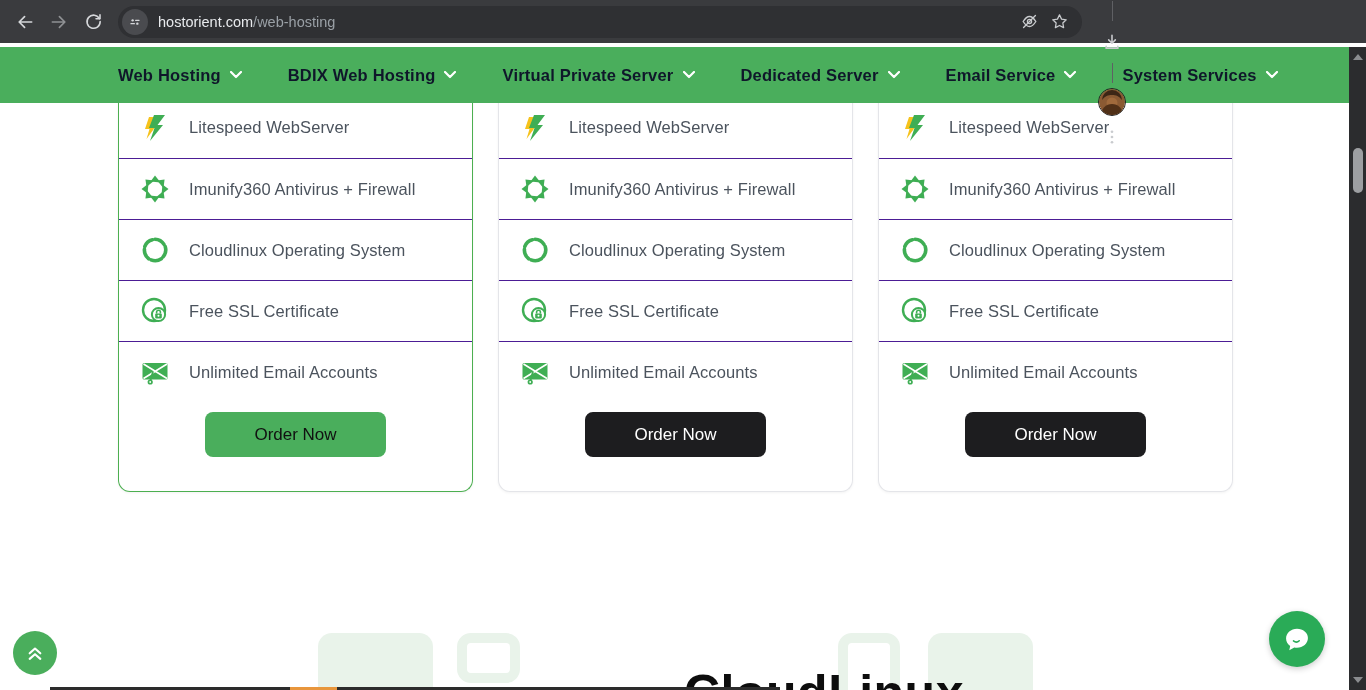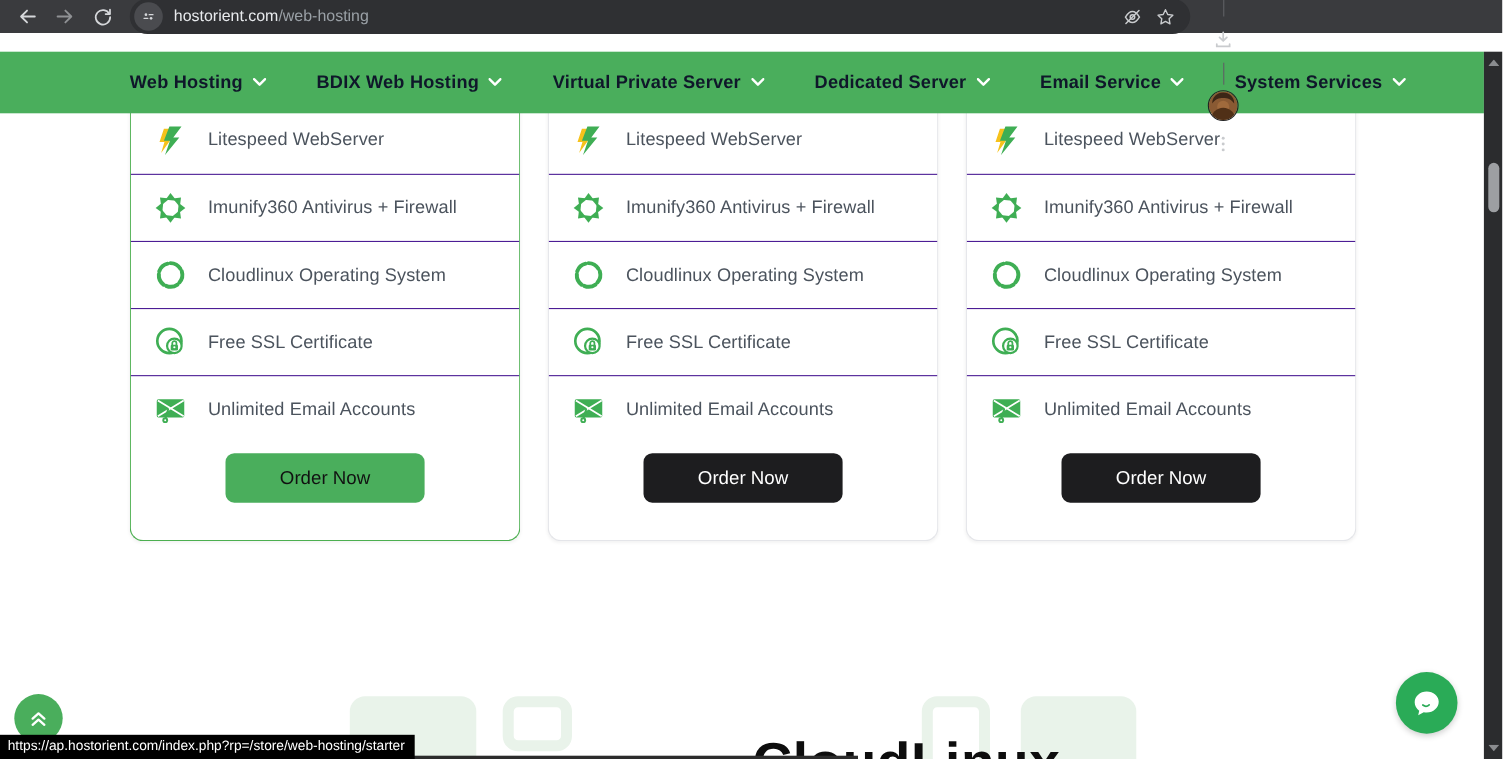--- a/index.html
+++ b/index.html
@@ -1,21 +1,21 @@
 <!DOCTYPE html>
 <html style="--brand-green: #4aae5c; --icon-green: #3fae54; --dark-button: #1d1d1f; --chat-green: #2aab57; --badge-purple: #7c5cfa; --toolbar-bg: #3a3b3e; --omnibox-bg: #2f3033;"><head>
 <meta charset="utf-8">
 <style>
   * { margin:0; padding:0; box-sizing:border-box; }
   html,body { width:1366px; height:690px; }
   body { font-family:"Liberation Sans", sans-serif; background:#fff; }
   .screen { position:relative; width:1366px; height:690px; overflow:hidden; background:#fff; }
 
   
-  .toolbar { position:absolute; left:0; top:0; width:1366px; height:30px;
+  .toolbar { position:absolute; left:0; top:0; width:1366px; height:43px;
     background:var(--toolbar-bg,#3a3b3e); display:flex; align-items:center; padding:0 6px 0 8px; z-index:30; }
   .tb-btn { width:34px; height:34px; border-radius:50%; display:flex; align-items:center; justify-content:center; flex:none; }
   .tb-btn svg { display:block; }
   .omnibox { height:32px; width:964px; margin-left:8px; background:var(--omnibox-bg,#2f3033);
     border-radius:16px; display:flex; align-items:center; padding:0 8px 0 4px; flex:none; }
   .site-chip { width:26px; height:26px; border-radius:50%; background:#4a4b4f; display:flex; align-items:center; justify-content:center; flex:none; }
   .url { margin-left:10px; font-size:14.5px; color:#e8eaed; white-space:nowrap; }
   .url .path { color:#9aa0a6; }
   .omni-spacer { flex:1; }
   .ext-area { display:flex; align-items:center; margin-left:14px; gap:5px;flex-direction:column; }
@@ -371,21 +371,20 @@
       </svg>
   </button>
 
   <button class="chat-btn">
     <svg width="36" height="36" viewBox="0 0 56 56">
         <path fill="#fff" d="M28 12c-9.4 0-17 6.8-17 15.2 0 4.8 2.5 9 6.4 11.8L16 45.5l7.8-4.2c1.4.3 2.8.4 4.2.4 9.4 0 17-6.8 17-15.2S37.4 12 28 12z"></path>
         <path d="M22.5 31c2.8 2.2 6.6 2 9-.3" stroke="#2aab57" stroke-width="2.4" fill="none" stroke-linecap="round"></path>
       </svg>
   </button>
 
-  <div class="status-tip">https://ap.hostorient.com/index.php?rp=/store/web-hosting/starter</div>
   <div class="bottom-strip">
       <div class="orange"></div>
     </div>
 
   <div class="rail">
     <div class="arrow up">
       <svg width="10" height="6" viewBox="0 0 10 6">
           <path d="M5 0 L10 6 H0z" fill="#8a8c8f"></path>
         </svg>
     </div>

